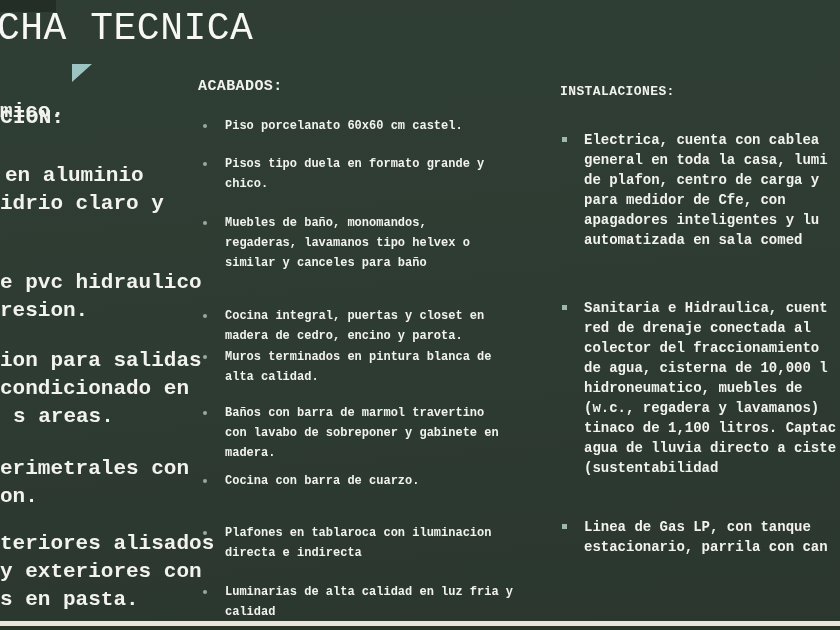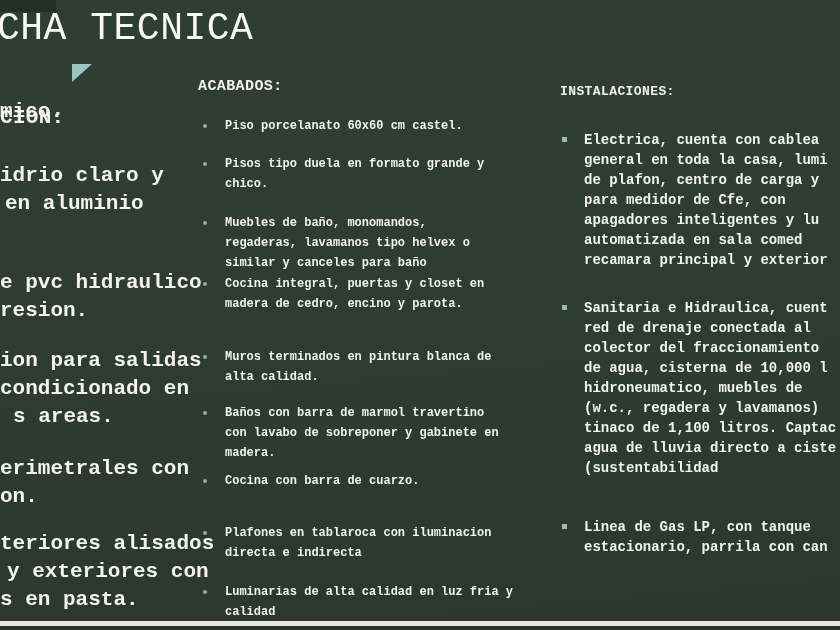--- a/index.html
+++ b/index.html
@@ -27,33 +27,33 @@
     font-size:38px;line-height:42px;font-weight:400;
     letter-spacing:.5px;color:#f7f7f5;white-space:nowrap;
   }
   
   .left-header{
     position:absolute;left:0;top:64px;
     font-size:21px;font-weight:bold;letter-spacing:.3px;white-space:nowrap;margin-top:42px;
   }
   .l-group{position:absolute;left:0;font-size:21px;font-weight:bold;line-height:28px;white-space:nowrap;}
   .lg1{top:98px}.lg2{top:162px}.lg3{top:269px}.lg4{top:347px}.lg5{top:455px}.lg6{top:530px}
-  .ind5{margin-left:5px}.ind3{margin-left:13px}.ind7{margin-left:7px}
+  .ind5{margin-left:5px}.ind3{margin-left:13px}.ind7{}
   
   .mid-header{
     position:absolute;left:198px;top:78px;
     font-size:15px;font-weight:bold;letter-spacing:.4px;white-space:nowrap;
   }
   .m-item{position:absolute;left:202px;width:330px;padding-left:23px;
     font-size:12px;font-weight:bold;line-height:20px;}
   .m-item .dot{
     position:absolute;left:1px;top:8px;width:4px;height:4px;border-radius:50%;
     background:#9aa9a0;
   }
-  .m1{top:116px}.m2{top:154px}.m3{top:213px}.m4{top:274px}.m5{top:347px}
+  .m1{top:116px}.m2{top:154px}.m3{top:213px}.m4{top:306px}.m5{top:347px}
   .m6{top:403px}.m7{top:471px}.m8{top:523px}.m9{top:582px}
   
   .right-header{
     position:absolute;left:560px;top:84px;
     font-size:13px;font-weight:bold;letter-spacing:.4px;white-space:nowrap;
   }
   .r-item{position:absolute;left:562px;padding-left:22px;
     font-size:14px;font-weight:bold;line-height:20px;}
   .r-item .sq{
     position:absolute;left:0;top:7px;width:5px;height:5px;
@@ -71,22 +71,22 @@
 
   <h1 class="title">CHA TECNICA</h1>
 
   <div class="left-header">CION:</div>
   <div class="flag-triangle"></div>
 
   <div class="l-group lg1">
     <div class="line">mico.</div>
   </div>
   <div class="l-group lg2">
+    <div class="line ind5">en aluminio</div>
     <div class="line">idrio claro y</div>
-    <div class="line ind5">en aluminio</div>
   </div>
   <div class="l-group lg3">
     <div class="line">e pvc hidraulico</div>
     <div class="line">resion.</div>
   </div>
   <div class="l-group lg4">
     <div class="line">ion para salidas</div>
     <div class="line">condicionado en</div>
     <div class="line ind3">s areas.</div>
   </div>
@@ -151,21 +151,20 @@
   <div class="right-header">INSTALACIONES:</div>
 
   <div class="r-item r1">
     <span class="sq"></span>
     <div class="line">Electrica, cuenta con cablea</div>
     <div class="line">general en toda la casa, lumi</div>
     <div class="line">de plafon, centro de carga y</div>
     <div class="line">para medidor de Cfe, con</div>
     <div class="line">apagadores inteligentes y lu</div>
     <div class="line">automatizada en sala comed</div>
-    <div class="line">recamara principal y exterior</div>
   </div>
   <div class="r-item r2">
     <span class="sq"></span>
     <div class="line">Sanitaria e Hidraulica, cuent</div>
     <div class="line">red de drenaje conectada al</div>
     <div class="line">colector del fraccionamiento</div>
     <div class="line">de agua, cisterna de 10,000 l</div>
     <div class="line">hidroneumatico, muebles de</div>
     <div class="line">(w.c., regadera y lavamanos)</div>
     <div class="line">tinaco de 1,100 litros. Captac</div>

